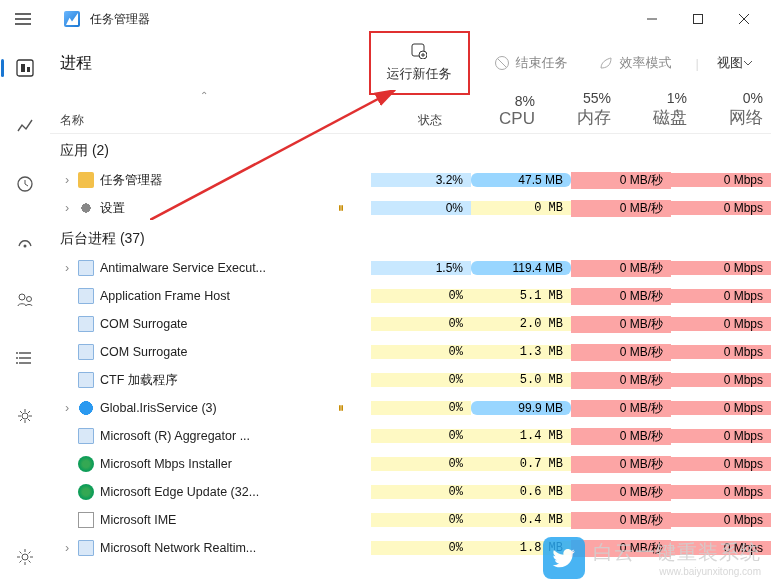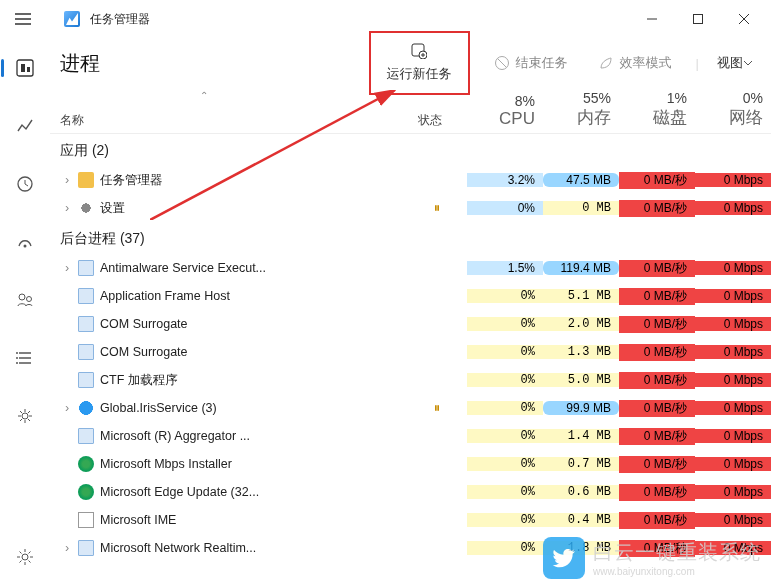--- a/index.html
+++ b/index.html
@@ -11,57 +11,57 @@
 .title { font-size: 12px; color: #222; }
 .winctl { margin-left: auto; display: flex; }
 .winctl div { width: 46px; height: 32px; display: flex; align-items: center; justify-content: center; cursor: pointer; }
 .main { display: flex; height: calc(100% - 38px); }
 .sidebar { width: 50px; display: flex; flex-direction: column; align-items: center; padding-top: 12px; gap: 22px; }
 .sidebar .nav { width: 36px; height: 36px; display: flex; align-items: center; justify-content: center; border-radius: 6px; cursor: pointer; position: relative; }
 .sidebar .nav.active::before { content: ""; position: absolute; left: -6px; width: 3px; height: 18px; background: #1976d2; border-radius: 2px; }
 .sidebar .spacer { flex: 1; }
 .content { flex: 1; display: flex; flex-direction: column; }
 .toolbar { height: 50px; display: flex; align-items: center; padding: 0 18px 0 10px; font-size: 13px; }
-.page-title { font-size: 20px; font-weight: 400; color: #111; }
+.page-title { font-size: 16px; font-weight: 400; color: #111; }
 .actions { margin-left: auto; display: flex; gap: 18px; align-items: center; }
 .action { display: flex; align-items: center; gap: 6px; color: #888; cursor: pointer; padding: 4px 6px; }
 .action.enabled { color: #333; flex-direction: column; }
 .highlight-box { border: 2.5px solid #e03030; padding: 6px 10px; }
 .view { display: flex; align-items: center; color: #333; cursor: pointer; }
 .header-row { display: flex; height: 46px; border-bottom: 1px solid #eee; padding-left: 10px; align-items: flex-end; padding-bottom: 4px; font-size: 12px; color: #444; position: relative; }
 .header-row .sort { position: absolute; left: 150px; top: 2px; font-size: 10px; color: #888; }
 .col-name { flex: 1; display: flex; align-items: center; }
 .col-status { width: 74px; text-align: center; }
 .col { width: 76px; text-align: right; padding-right: 8px; }
 .col .pct { font-size: 14px; display: block; }
 .col .lbl { font-size: 17px; color: #666; }
 .rows { overflow-y: auto; }
 .group { padding: 8px 0 6px 10px; font-size: 14px; color: #222; }
 .row { display: flex; align-items: center; height: 28px; padding-left: 10px; font-size: 12.5px; }
 .row .caret { width: 14px; display: inline-flex; justify-content: center; color: #888; }
 .row .ico { width: 16px; height: 16px; margin: 0 6px 0 4px; display: inline-block; }
 .row .nm { flex: 1; color: #222; white-space: nowrap; overflow: hidden; text-overflow: ellipsis; }
 .row .st { width: 60px; text-align: center; color: #c78b00; font-size: 13px; }
-.row .cell { width: 76px; text-align: right; padding-right: 8px; font-size: 12px; }
-.row .cell.h0 { background: #ef4444; }
+.row .cell { width: 100px; text-align: right; padding-right: 8px; font-size: 12px; }
+.row .cell.h0 { background: #fca5a5; }
 .row .cell.h1 { background: #fef9c3; font-family: Liberation Mono, monospace; }
 .row .cell.cpu { background: #c8e8ff; }
 .row .cell.mem { background: #99d6ff; border-radius: 6px; }
 .arrow { position: absolute; top: 90px; left: 150px; width: 260px; height: 130px; pointer-events: none; }
 svg { display: block; }
 .ico-app { background: #f3c04a; border-radius: 2px; }
 .ico-proc { background: #d9e8f8; border: 1px solid #8ab4e0; border-radius: 1px; }
 .ico-gear { background: radial-gradient(circle,#888 40%,transparent 42%); }
 .ico-globe { background: radial-gradient(circle,#2a99f0 60%,transparent 62%); }
 .ico-edge { background: radial-gradient(circle,#34a853 30%,#0f9d58 60%); border-radius:50%; }
 .ico-ime { background: #fff; border:1px solid #999; }
 .watermark { position: absolute; right: 10px; bottom: 8px; display: flex; align-items: center; gap: 8px; opacity: 0.85; }
 .watermark .bird { width: 42px; height: 42px; background: #2aa8f2; border-radius: 8px; display:flex; align-items:center; justify-content:center; }
 .watermark .txt { font-size: 20px; color: #d0d0d0; letter-spacing: 1px; }
-.watermark .sm { font-size: 10px; color: #d0d0d0; letter-spacing: 0; display:block; }
+.watermark .sm { font-size: 10px; color: #d0d0d0; letter-spacing: 0; display:block;text-align:right; }
 </style>
 </head>
 <body>
 
 <div class="titlebar">
   <div class="menu-btn">
     <svg width="16" height="12" viewBox="0 0 16 12">
         <path d="M0 1h16M0 6h16M0 11h16" stroke="#333" stroke-width="1.3"></path>
       </svg>
   </div>

